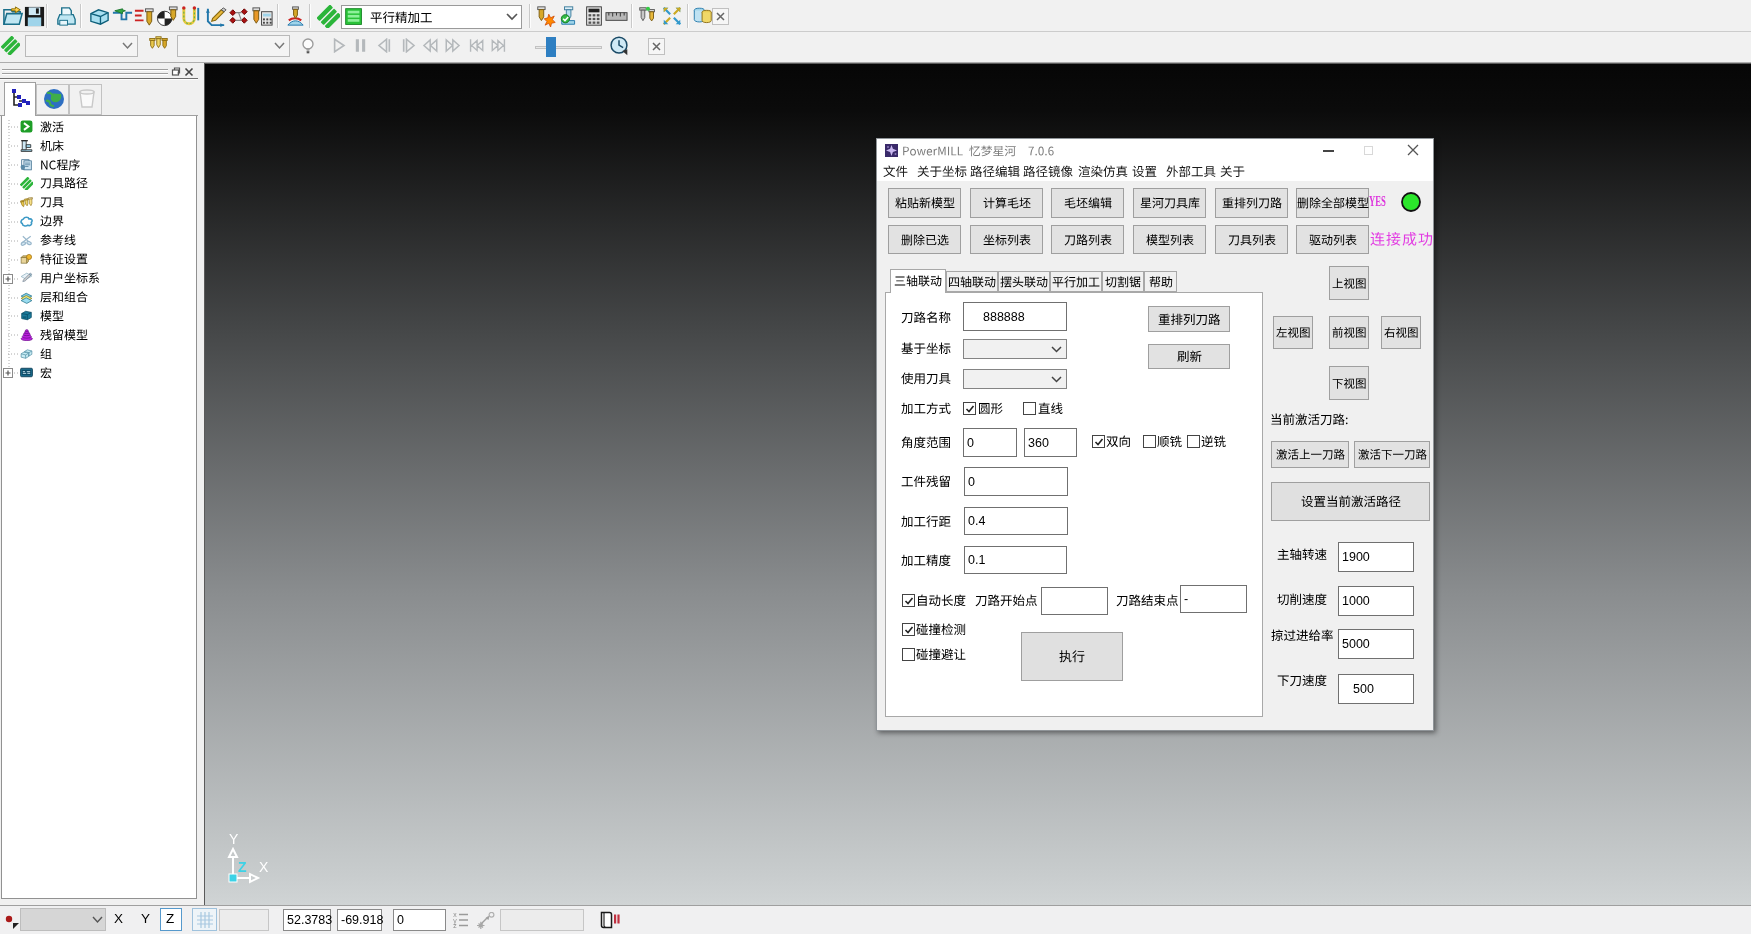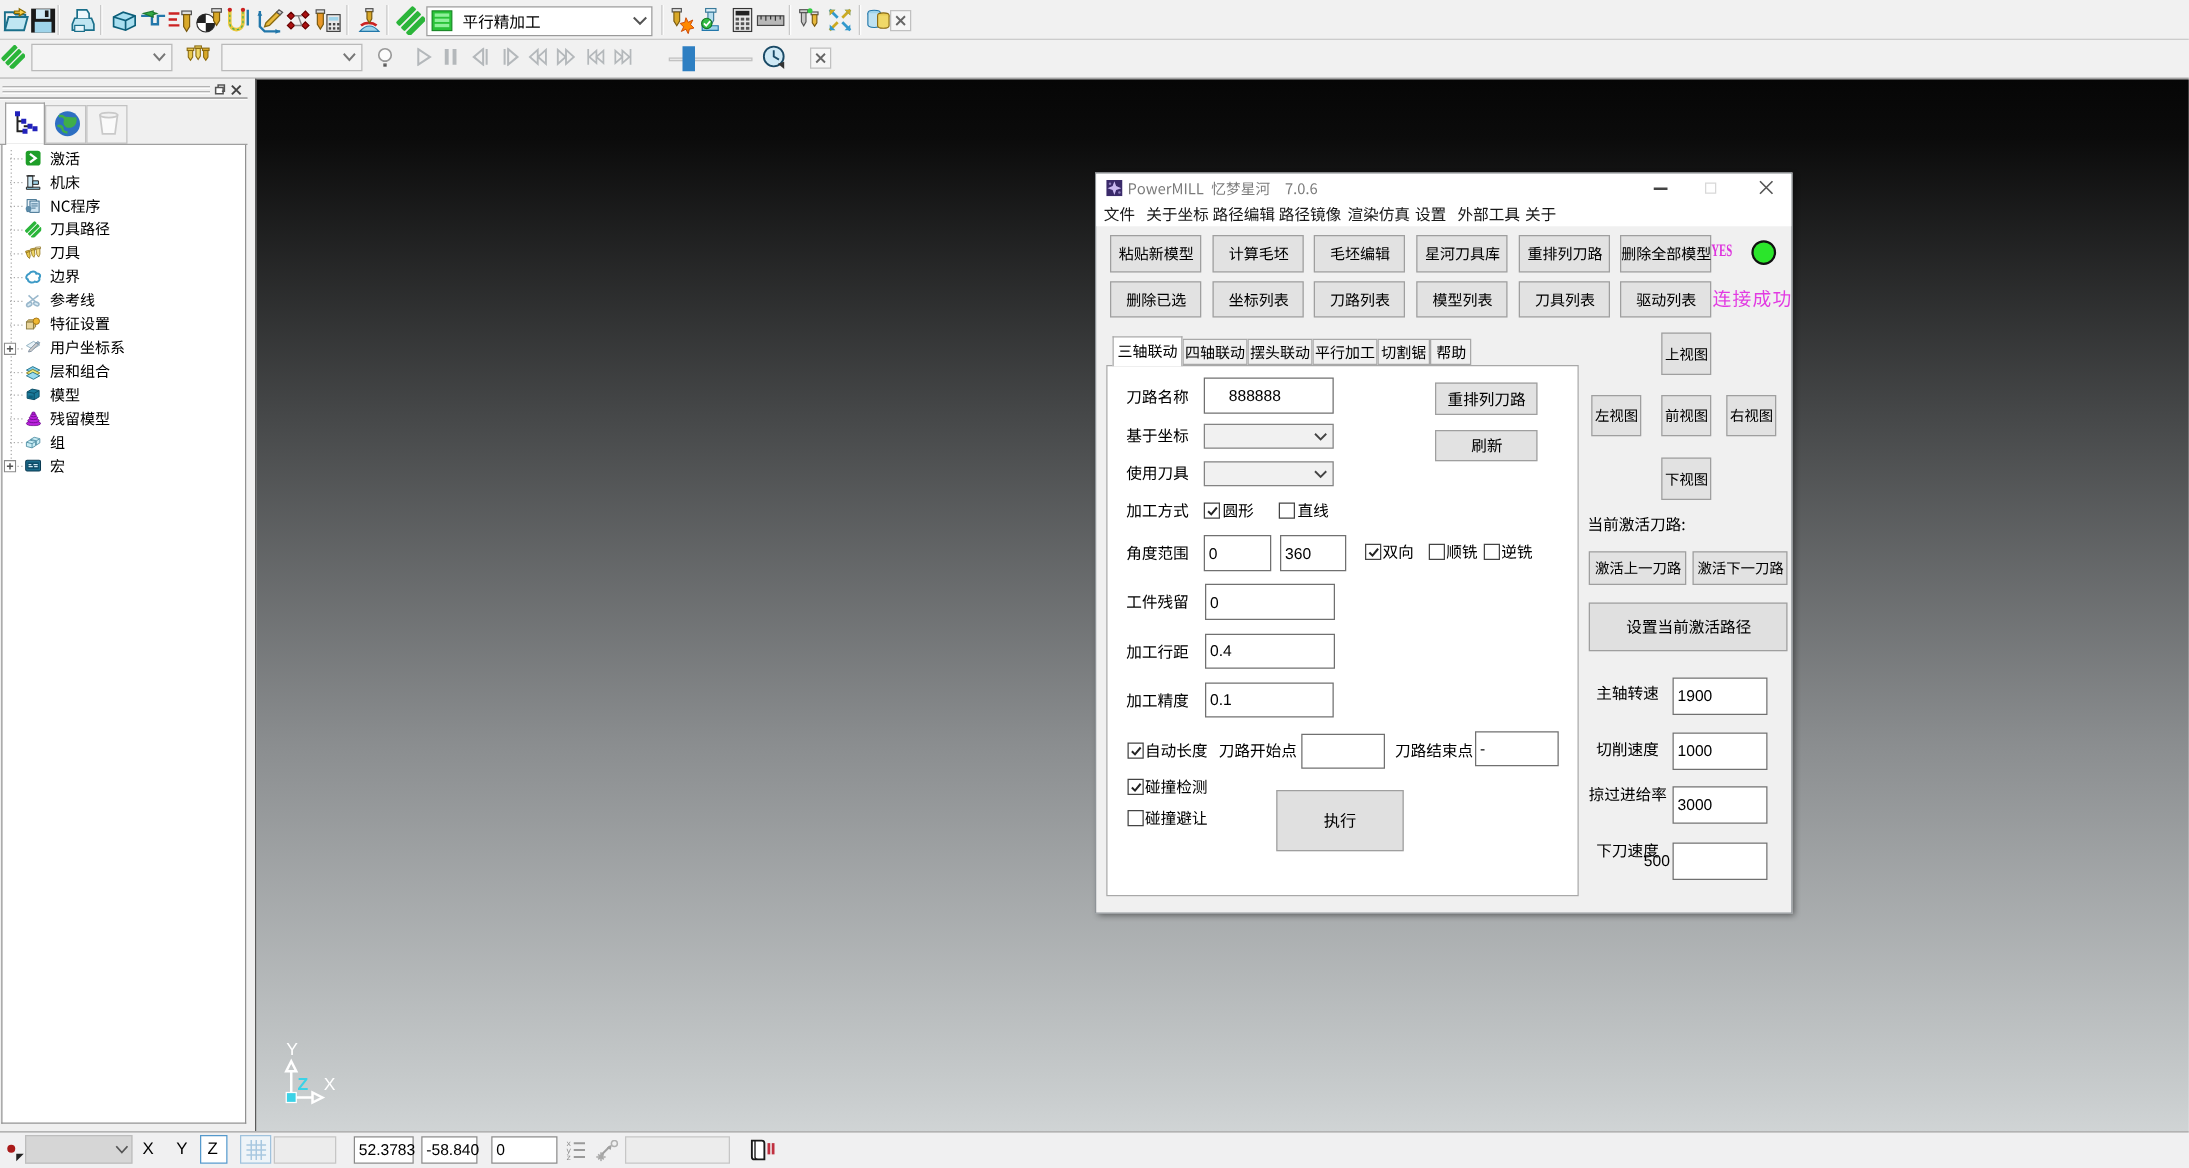--- a/index.html
+++ b/index.html
@@ -706,21 +706,21 @@
 <div class="abs" style="left:160px;top:908px;width:22px;height:23px;background:#fff;border:1.5px solid #5599cc"></div>
 <div class="ftx" style="left:166px;top:913px;font-size:13.5px">Z</div>
 <div class="abs" style="left:192px;top:908px;width:25px;height:23px;background:#eef4f8;border:1px solid #9fc2dd"></div>
 <svg class="abs" style="left:197px;top:912px" width="16" height="16">
     <path d="M0 4h16M0 8h16M0 12h16M4 0v16M8 0v16M12 0v16" stroke="#a8c8e0" stroke-width="1.2"></path>
   </svg>
 <div class="abs" style="left:219px;top:909px;width:50px;height:22px;background:#ececec;border:1px solid #c6c6c6"></div>
 <div class="abs" style="left:283px;top:909px;width:48px;height:22px;background:#fff;border:1px solid #8a8a8a"></div>
 <div class="ftx" style="left:287px;top:914px;font-size:12.5px">52.3783</div>
 <div class="abs" style="left:337px;top:909px;width:45px;height:22px;background:#fff;border:1px solid #8a8a8a"></div>
-<div class="ftx" style="left:341px;top:914px;font-size:12.5px">-58.840</div>
+<div class="ftx" style="left:341px;top:914px;font-size:12.5px">-69.918</div>
 <div class="abs" style="left:393px;top:909px;width:53px;height:22px;background:#fff;border:1px solid #8a8a8a"></div>
 <div class="ftx" style="left:397px;top:914px;font-size:12.5px">0</div>
 <svg class="abs" style="left:453px;top:911px" width="17" height="17">
     <g fill="#8a8a8a" font-size="6.5" font-family="Liberation Mono">
       <text x="0" y="6">x</text>
       <text x="0" y="11.5">y</text>
       <text x="0" y="17">z</text>
     </g>
     <path d="M6 3.5h9M6 9h9M6 14.5h9" stroke="#9a9a9a" stroke-width="1.6"></path>
   </svg>
@@ -1319,23 +1319,23 @@
     <svg style="position:absolute;left:394.0px;top:488.0px;overflow:visible" width="63" height="17">
       <g fill="#000" transform="translate(0,13.10) scale(0.012500,-0.012500)">
         <use href="#g152" x="0"></use>
         <use href="#g153" x="1000"></use>
         <use href="#g154" x="2000"></use>
         <use href="#g155" x="3000"></use>
         <use href="#g156" x="4000"></use>
       </g>
     </svg>
     <div class="fld" style="left:461px;top:490px;width:76px;height:30px"></div>
-    <div class="ftx" style="left:465px;top:499.0px">3000</div>
+    <div class="ftx" style="left:465px;top:499.0px">5000</div>
     <svg style="position:absolute;left:400.0px;top:533.0px;overflow:visible" width="50" height="17">
       <g fill="#000" transform="translate(0,13.10) scale(0.012500,-0.012500)">
         <use href="#g144" x="0"></use>
         <use href="#g13" x="1000"></use>
         <use href="#g150" x="2000"></use>
         <use href="#g114" x="3000"></use>
       </g>
     </svg>
     <div class="fld" style="left:461px;top:535px;width:76px;height:30px"></div>
-    <div class="ftx" style="left:438px;top:544.0px">500</div>
+    <div class="ftx" style="left:476px;top:544.0px">500</div>
   </div>
 </body></html>

